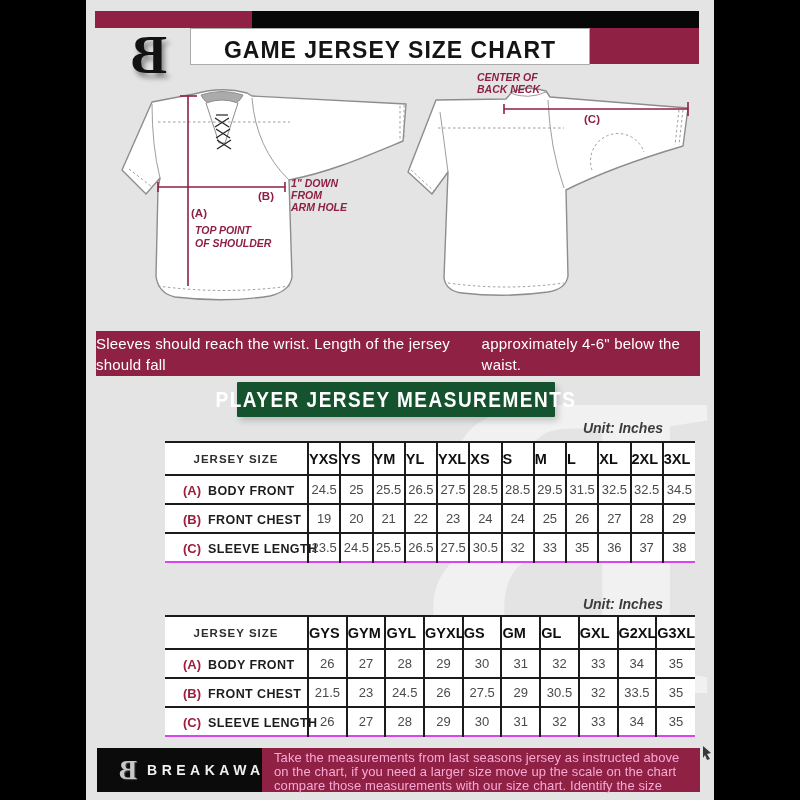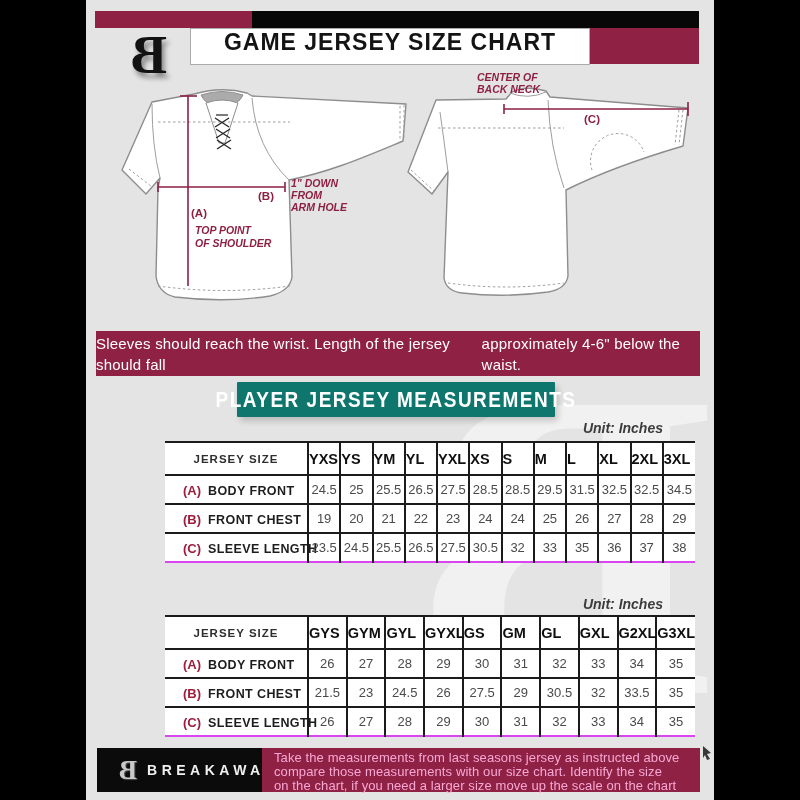--- a/index.html
+++ b/index.html
@@ -9,39 +9,39 @@
   .abs{position:absolute;}
 
   
   .topbar{left:9px;top:11px;width:604px;height:17px;display:flex;z-index:2;}
   .topbar .seg-maroon{width:157px;height:100%;background:#8e2144;}
   .topbar .seg-black{flex:1;height:100%;background:#070707;}
   .brand-logo{left:28px;top:24px;width:70px;height:66px;z-index:3;
               font-family:"Liberation Serif",serif;font-weight:bold;font-size:54px;color:#121212;
               transform:scaleX(-1);text-shadow:-3px 5px 5px rgba(0,0,0,0.40);line-height:62px;text-align:center;}
   .title-box{left:104px;top:28px;width:398px;height:35px;background:#fff;border:1px solid #ababab;
-             z-index:2;display:flex;align-items:flex-start;justify-content:center;}
+             z-index:2;display:flex;align-items:flex-end;justify-content:center;}
   .title-box span{font-size:23px;font-weight:bold;letter-spacing:1px;color:#141414;
                   display:inline-block;transform:scaleY(1.05);}
   .title-accent{left:502px;top:28px;width:111px;height:36px;background:#8e2144;z-index:1;}
 
   
   .diagram{left:0;top:0;width:628px;height:340px;z-index:1;}
   .ann-text{font-family:"Liberation Sans",sans-serif;font-size:10.5px;font-style:italic;
             font-weight:bold;fill:#8e2143;}
   .ann-tag{font-family:"Liberation Sans",sans-serif;font-size:11.5px;font-weight:bold;
            font-style:normal;fill:#8e2143;}
 
   
   .banner{left:10px;top:331px;width:604px;height:45px;background:#8e2144;z-index:2;
           display:flex;flex-direction:row;align-items:center;justify-content:center;}
   .banner div{color:#fff;font-size:15px;line-height:21px;letter-spacing:0.2px;}
 
   
-  .pill{width:318px;height:35px;background:#0f766e;border-radius:1px;z-index:4;
+  .pill{width:318px;height:35px;background:#14532d;border-radius:1px;z-index:4;
         display:flex;align-items:center;justify-content:center;box-shadow:3px 4px 6px rgba(0,0,0,0.18);}
   .pill span{color:#fff;font-weight:bold;font-size:19px;letter-spacing:1.5px;
              display:inline-block;transform:scaleY(1.2);white-space:nowrap;}
   .pill-player{left:151px;top:382px;}
   .pill-goalie{left:151px;top:561px;}
   .unit{width:530px;left:47px;text-align:right;font-size:14px;font-weight:bold;font-style:italic;
         color:#3c3c3c;z-index:4;}
   .unit-player{top:420px;}
   .unit-goalie{top:596px;}
 
@@ -296,22 +296,22 @@
           </tr>
         </tbody>
       </table>
 
     <div class="abs footer-black">
       <span class="footer-logo">B</span>
       <span class="footer-brand">BREAKAWAY</span>
     </div>
     <div class="abs footer-maroon">
       <div>Take the measurements from last seasons jersey as instructed above</div>
+      <div>on the chart, if you need a larger size move up the scale on the chart</div>
       <div>compare those measurements  with our size chart. Identify the size</div>
-      <div>on the chart, if you need a larger size move up the scale on the chart</div>
     </div>
 
     <svg class="abs cursor" width="12" height="14" viewBox="0 0 12 14">
       <polygon points="1,0 9,7 5,8 8,13 5,14 3,9 1,12" fill="#1a1a1a" opacity="0.85"></polygon>
     </svg>
 
   </div>
 </div>
 
 </body></html>

